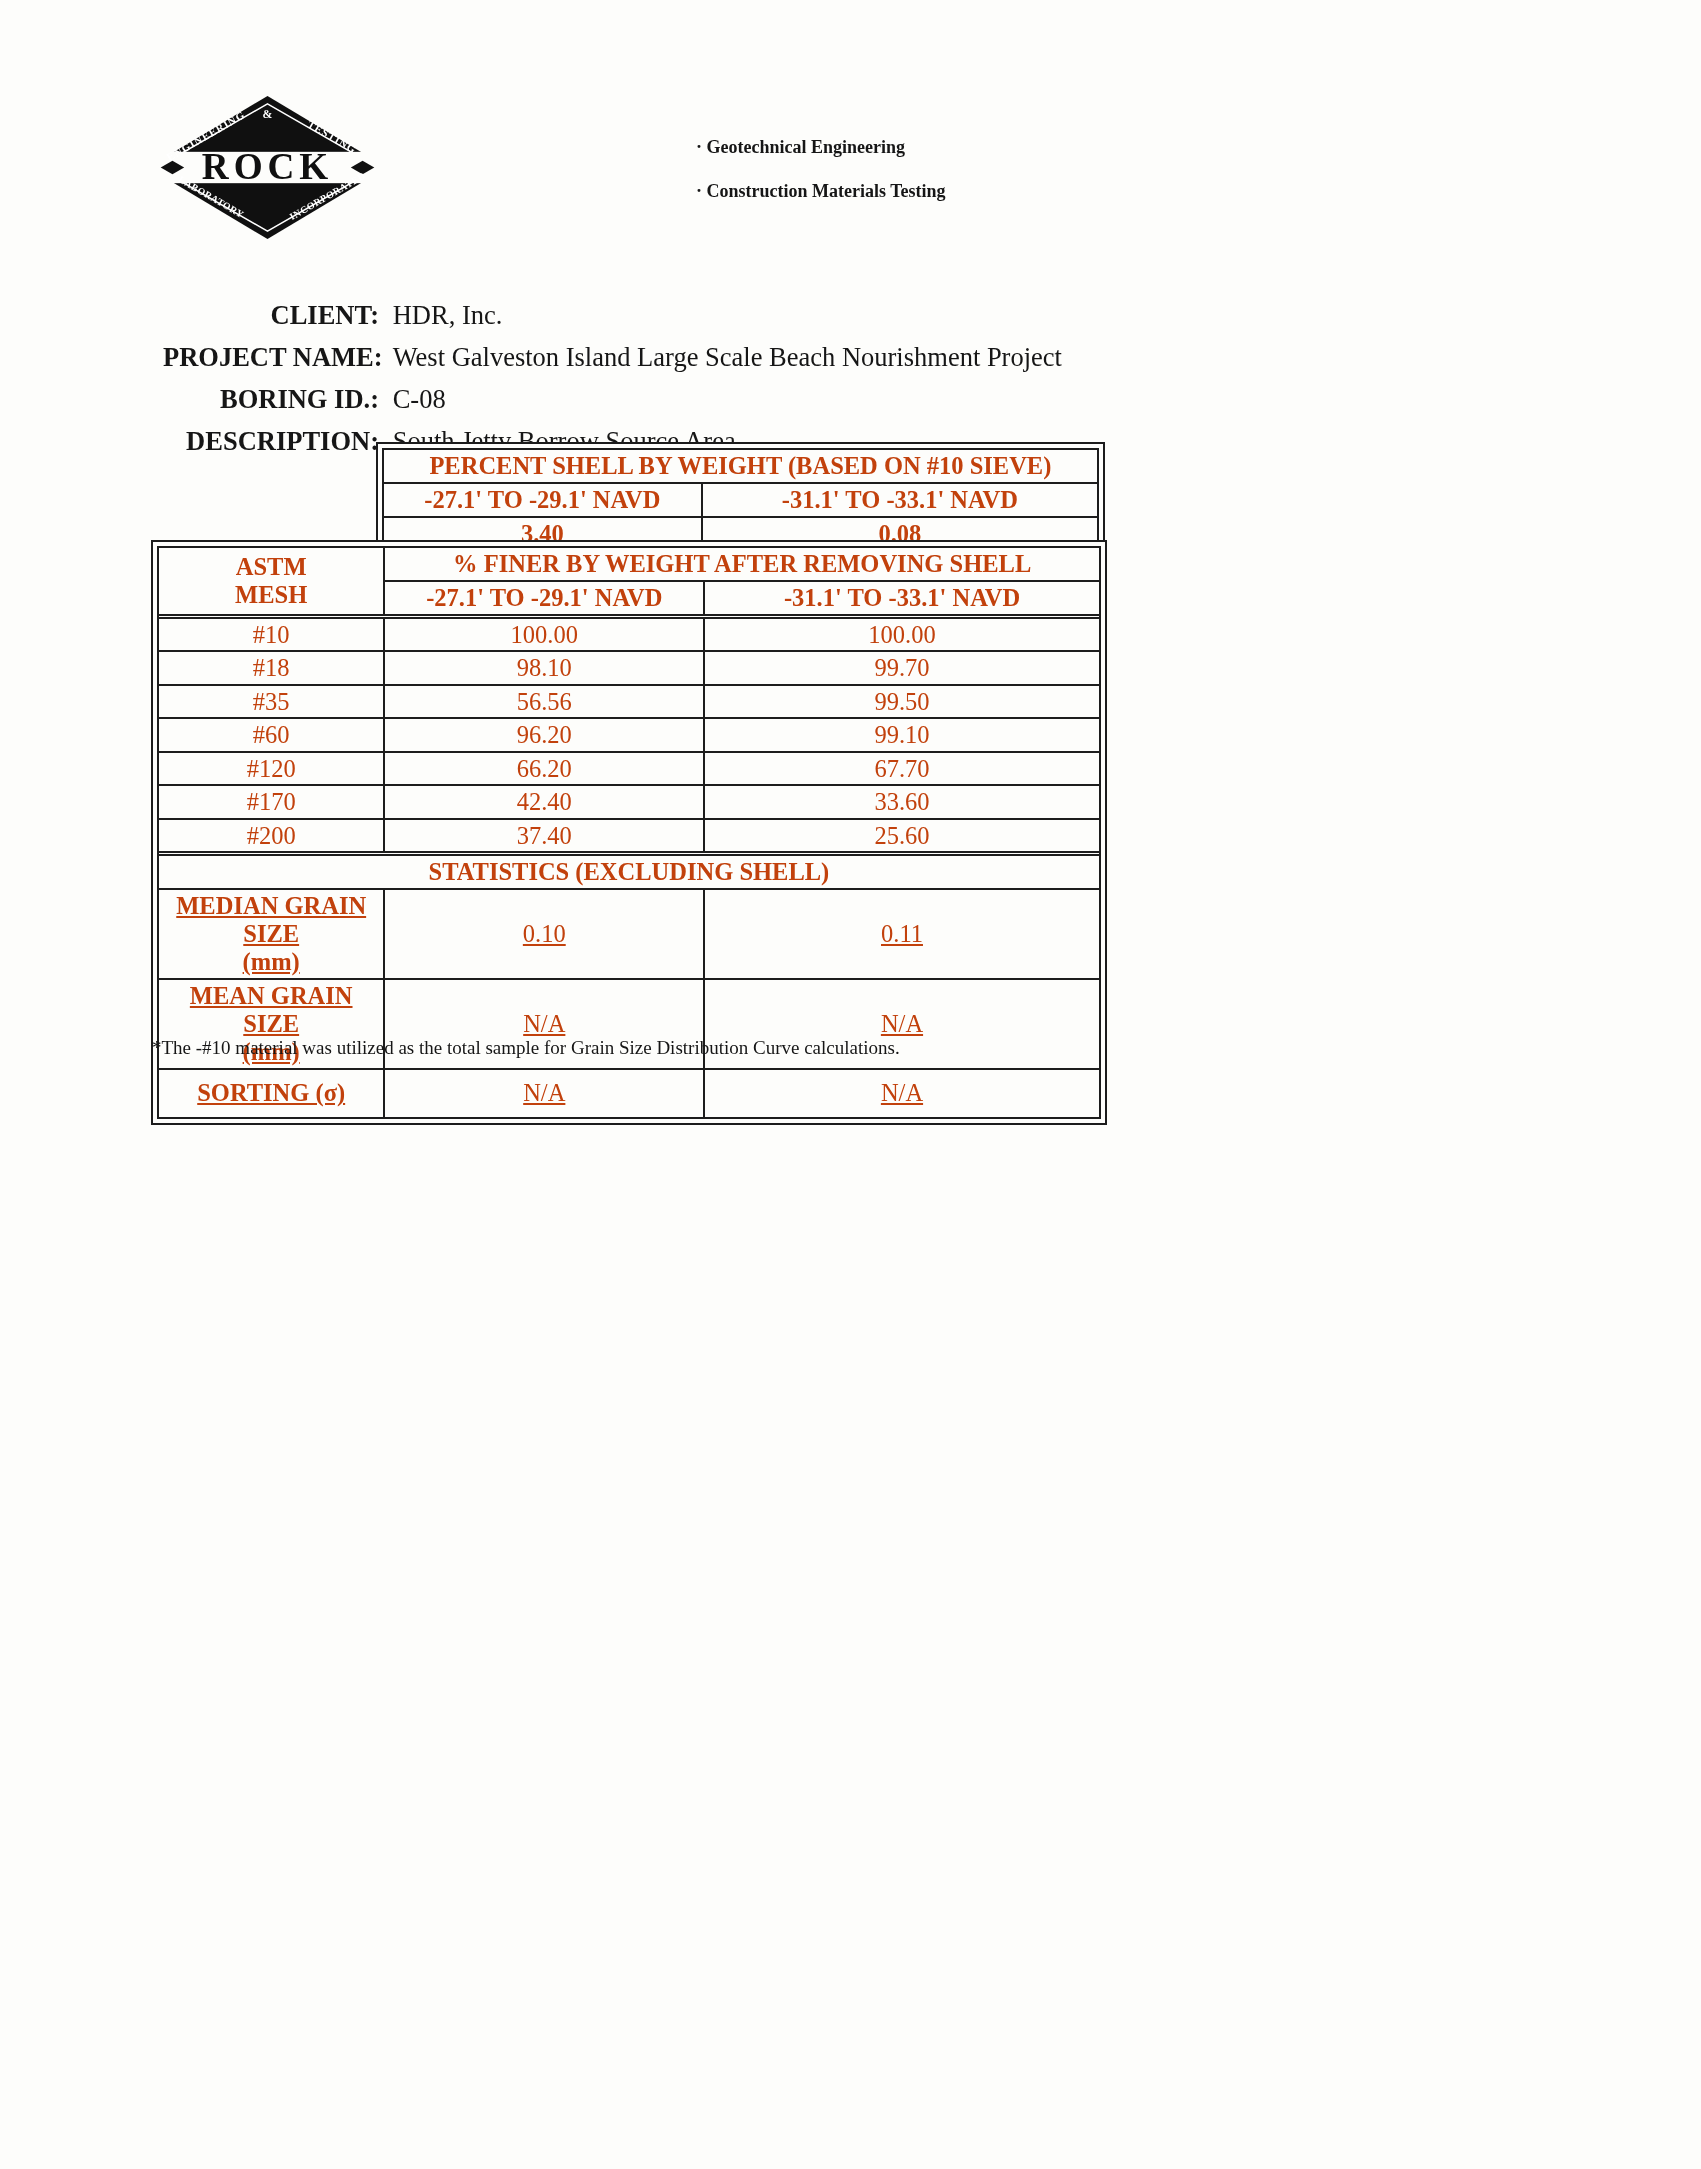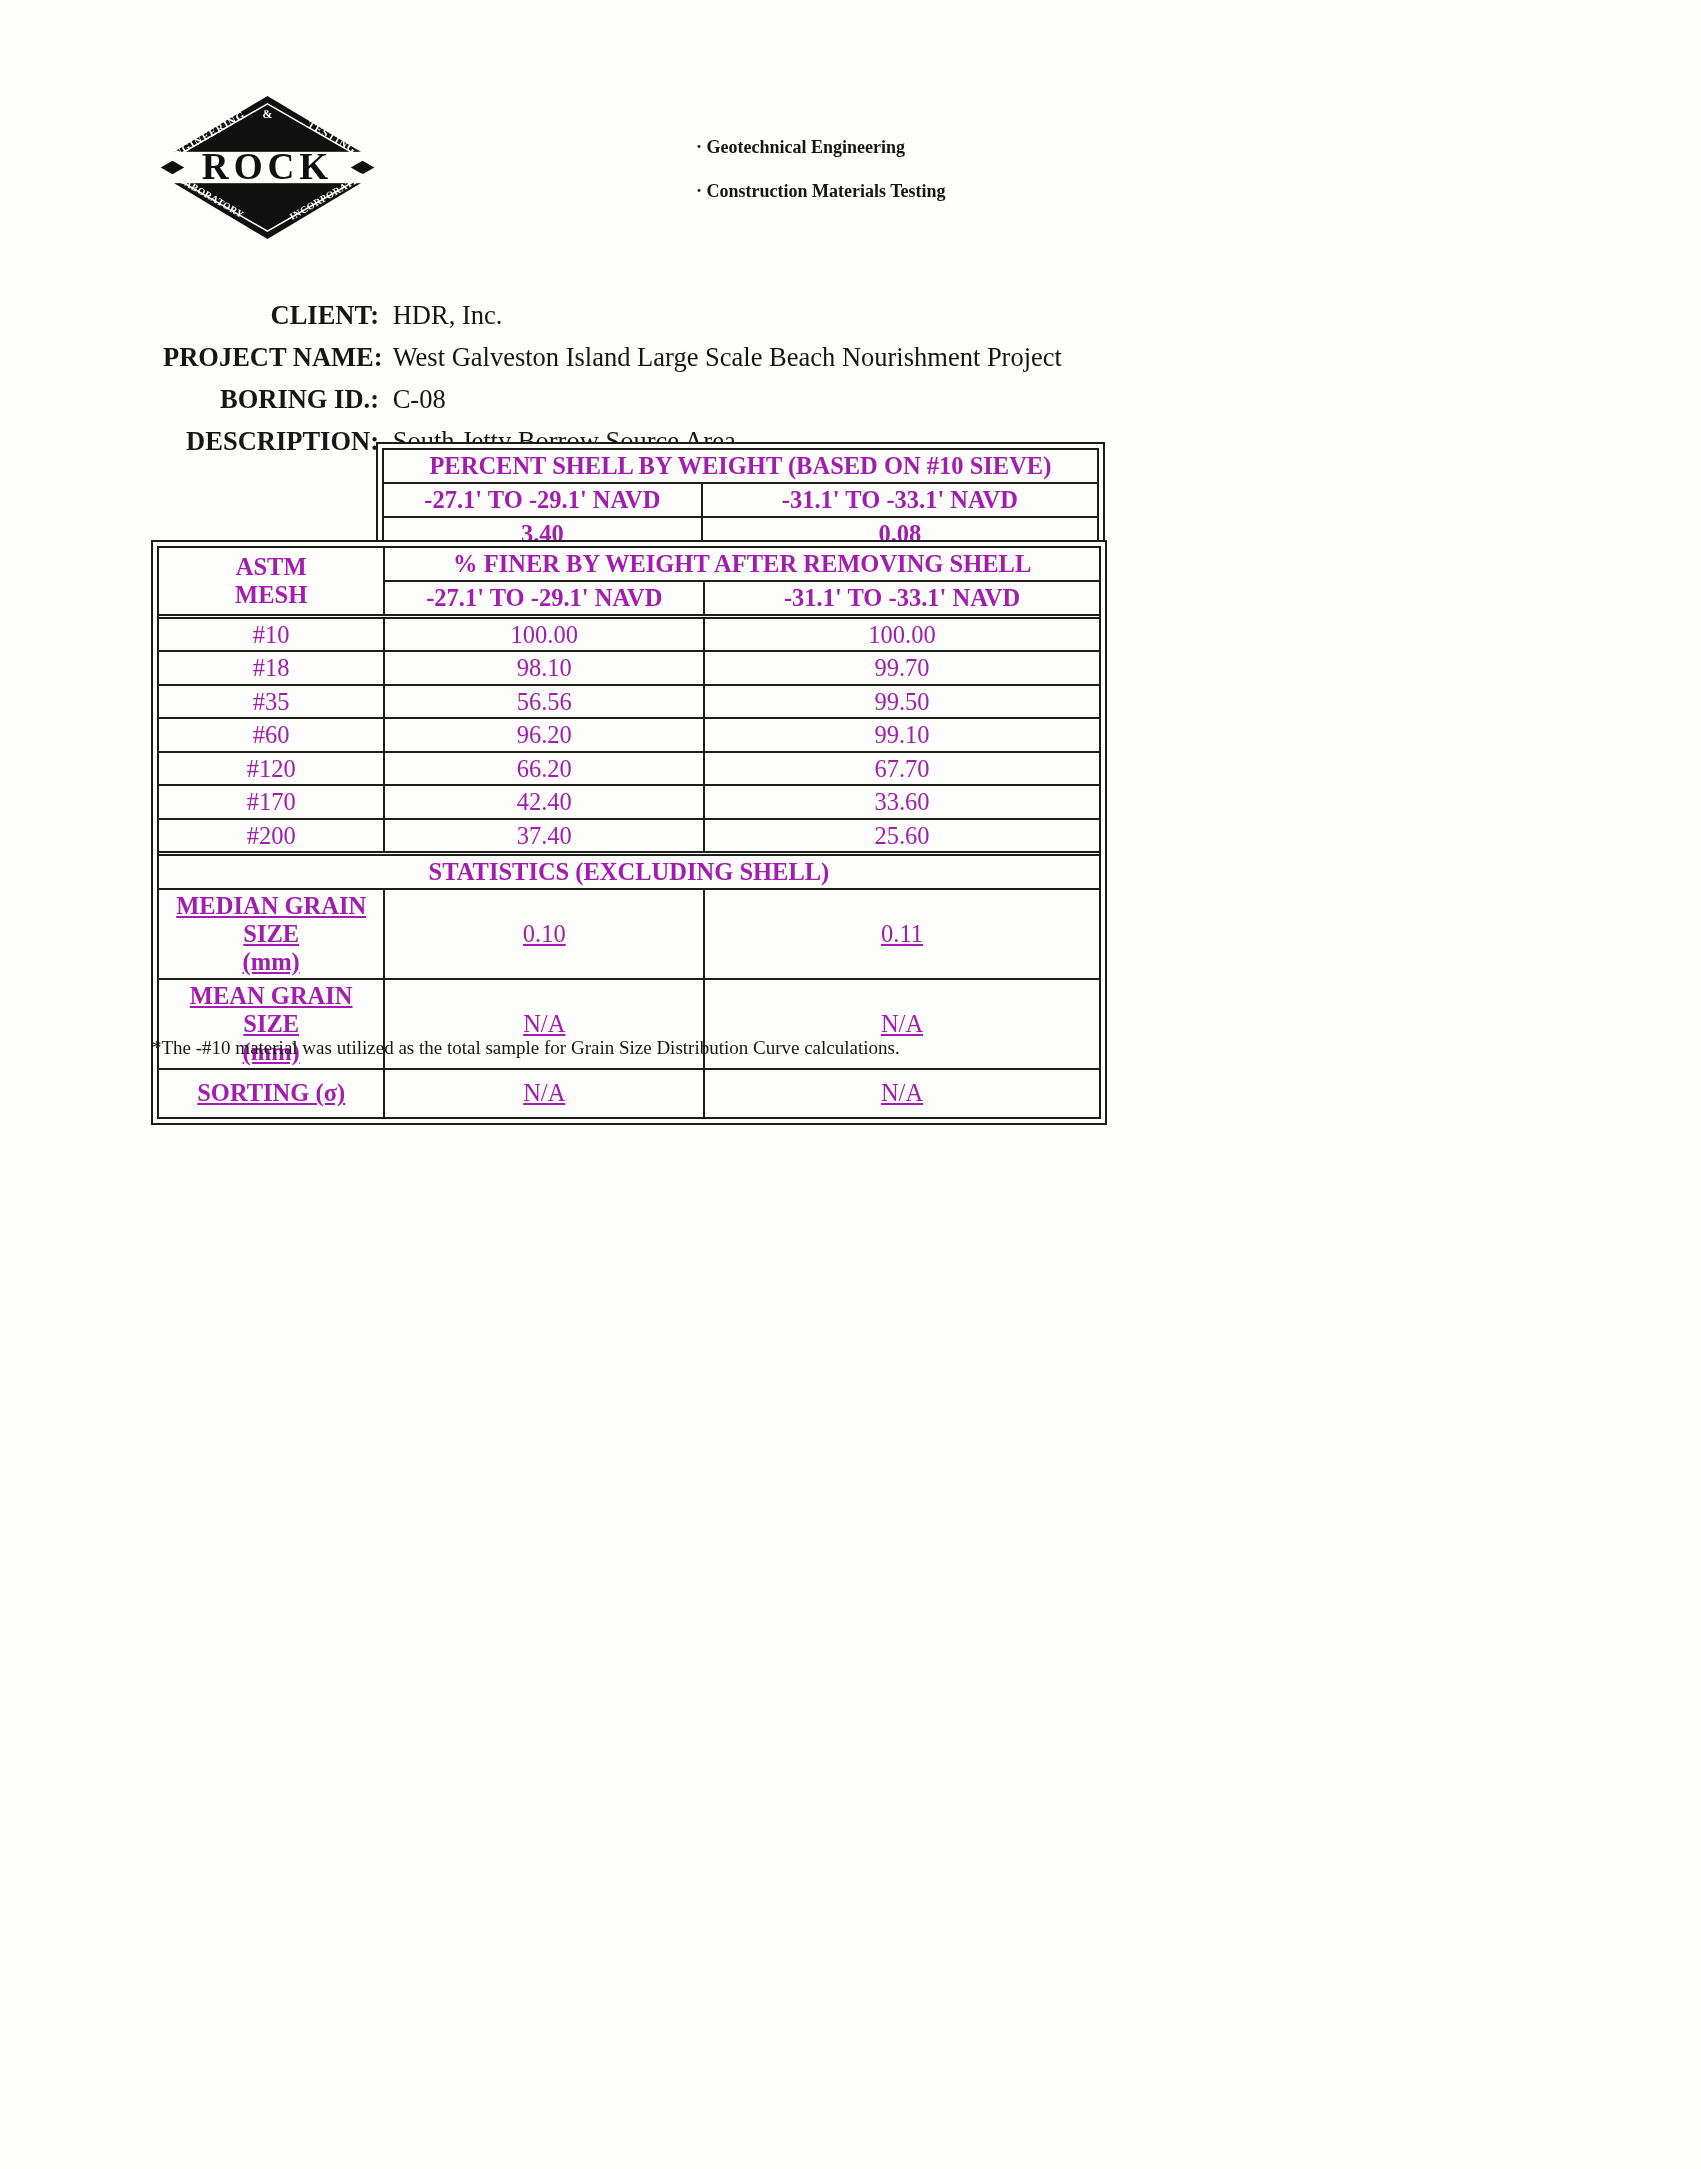--- a/index.html
+++ b/index.html
@@ -20,21 +20,21 @@
   
   .project{position:absolute;left:163px;top:294px;font-size:26.5px;}
   .prow{display:flex;line-height:42px;white-space:nowrap;}
   .plabel{width:216px;text-align:right;font-weight:bold;}
   .pvalue{margin-left:13.7px;}
 
   
   .tframe{position:absolute;border:2.9px solid #1c1c1c;padding:3.9px;background:#fdfdfb;}
   .tframe-in{border:2px solid #1c1c1c;}
 
-  table.grid{border-collapse:collapse;width:100%;font-size:24.5px;color:#a21caf;table-layout:fixed;}
+  table.grid{border-collapse:collapse;width:100%;font-size:24.5px;color:#c2410c;table-layout:fixed;}
   table.grid td{border:2px solid #1d1d1d;text-align:center;vertical-align:middle;padding:2px 5.9px;}
   table.grid tr:first-child>td{border-top:0;}
   table.grid tr:last-child>td{border-bottom:0;}
   table.grid td:first-child{border-left:0;}
   table.grid td:last-child{border-right:0;}
 
   .bold{font-weight:bold;}
   .b-dbl{border-bottom:5.9px double #1d1d1d !important;}
 
   .shell-frame{left:376px;top:442px;width:717px;}

